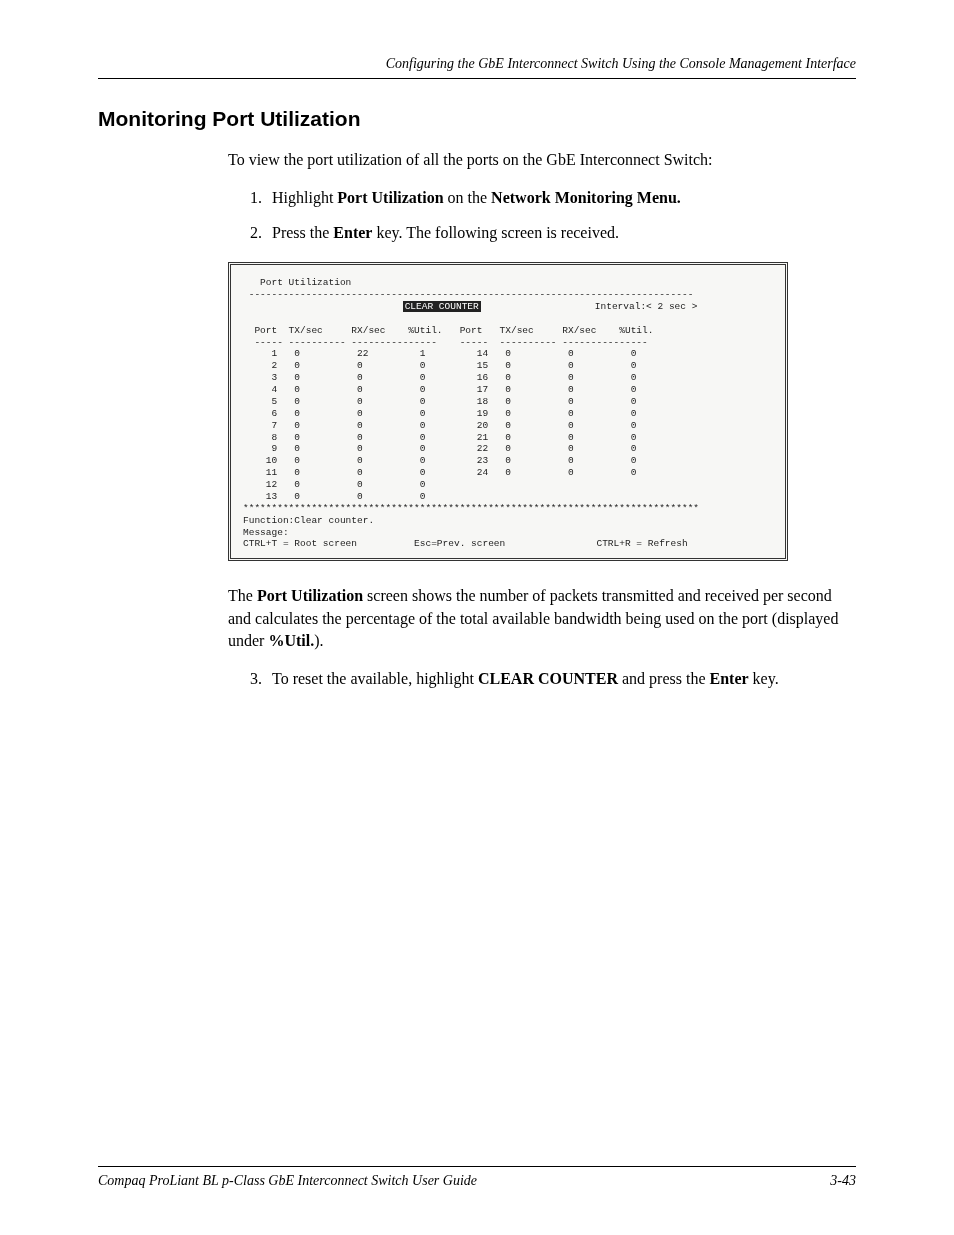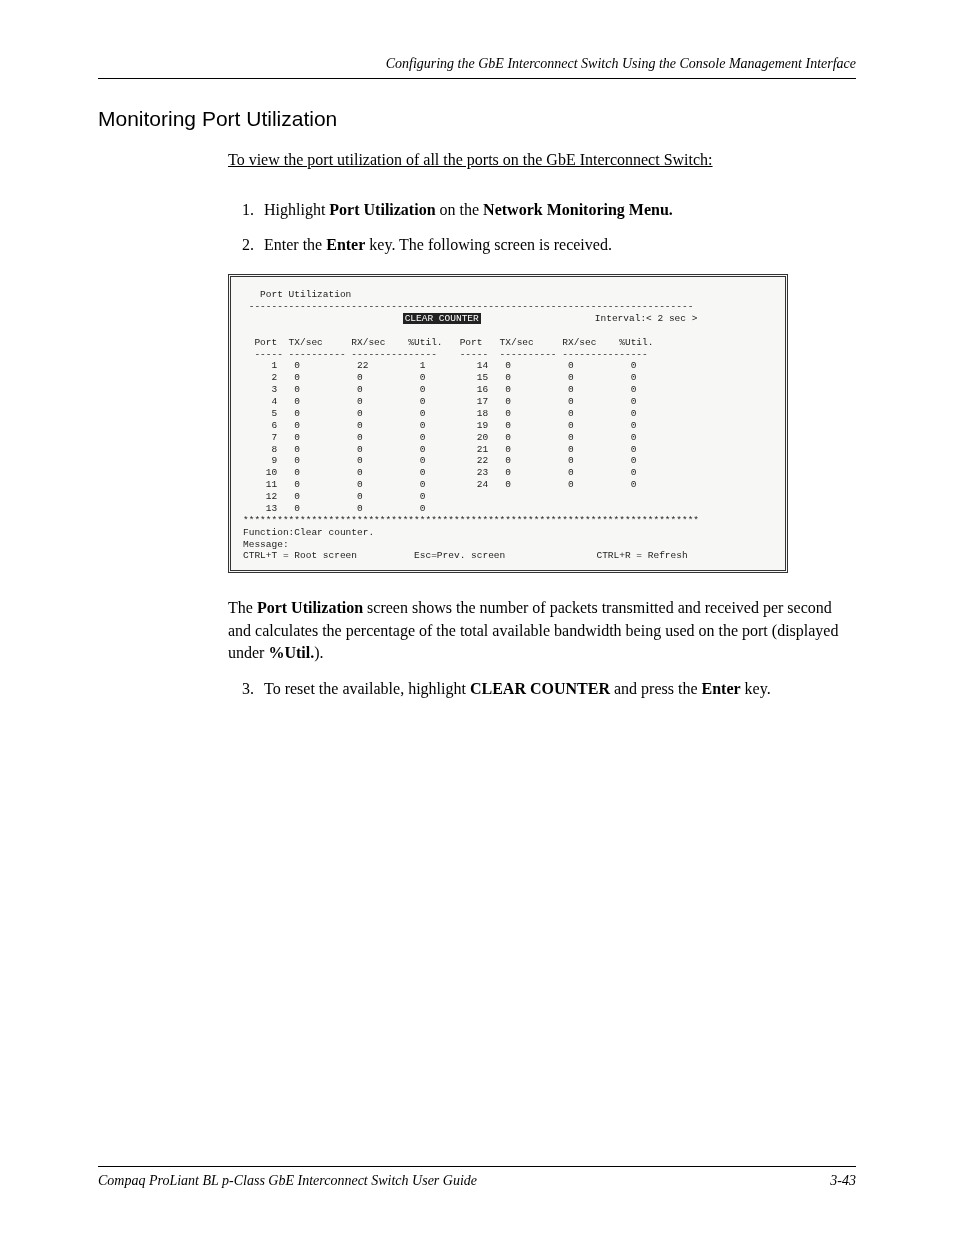--- a/index.html
+++ b/index.html
@@ -24,36 +24,35 @@
     font-size: 14px;
     margin-bottom: 6px;
   }
   .head-rule {
     border: none;
     border-top: 1.5px solid #000;
     margin: 0 0 28px 0;
   }
   .section-title {
     font-family: Arial, Helvetica, sans-serif;
-    font-weight: normal;
+    font-weight: bold;
     font-size: 21px;
     margin: 0 0 18px 0;
   }
   .body-indent {
     margin-left: 130px;
     margin-right: 10px;
     font-size: 16px;
     line-height: 1.4;
   }
   .intro {
-    margin-bottom: 28px;
-    text-decoration: underline;
+    margin-bottom: 16px;
   }
   ol.steps {
-    margin: 8px;
+    margin: 16px;
     padding-left: 22px;
   }
   ol.steps li {
     margin-bottom: 12px;
     padding-left: 6px;
   }
   .b { font-weight: bold; }
 
   
   .term-wrap {
@@ -115,21 +114,21 @@
   <h2 class="section-title">Monitoring Port Utilization</h2>
 
   <div class="body-indent">
     <p class="intro">To view the port utilization of all the ports on the GbE Interconnect Switch:</p>
 
     <ol class="steps">
       <li>
         <span>Highlight </span><span class="b">Port Utilization</span><span> on the </span><span class="b">Network Monitoring Menu.</span>
       </li>
       <li>
-        <span>Enter the </span><span class="b">Enter</span><span> key. The following screen is received.</span>
+        <span>Press the </span><span class="b">Enter</span><span> key. The following screen is received.</span>
       </li>
     </ol>
   </div>
 
   <div class="term-wrap">
     <div class="term" id="term">   Port Utilization
  ------------------------------------------------------------------------------
                             <span class="hl">CLEAR COUNTER</span>                    Interval:&lt; 2 sec &gt;
 
   Port  TX/sec     RX/sec    %Util.   Port   TX/sec     RX/sec    %Util.

